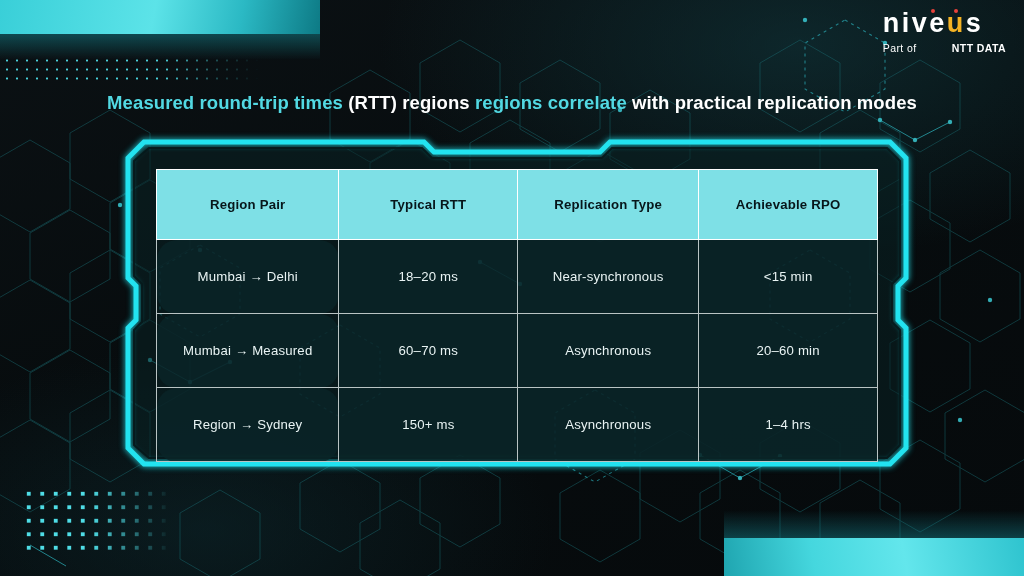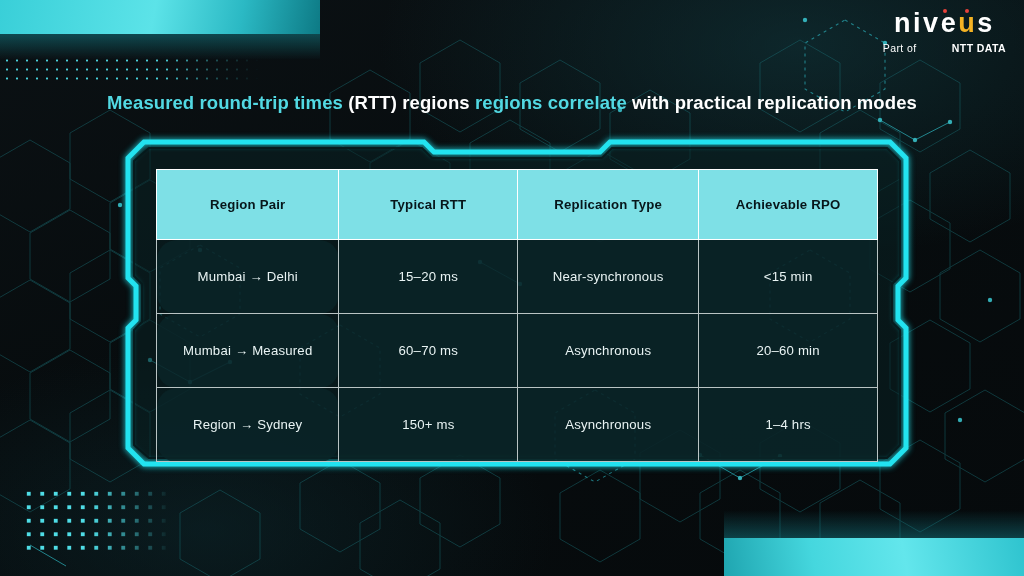--- a/index.html
+++ b/index.html
@@ -67,21 +67,21 @@
     width:150px; height:70px;
     background-image:radial-gradient(#4fdde6 2.1px, transparent 2.4px);
     background-size:13.5px 13.5px;
     -webkit-mask-image:linear-gradient(90deg, #000 0%, #000 45%, rgba(0,0,0,0.45) 75%, transparent 100%);
             mask-image:linear-gradient(90deg, #000 0%, #000 45%, rgba(0,0,0,0.45) 75%, transparent 100%);
   }
 
   
   .logo-wrap {
     position:absolute; right:18px; top:10px;
-    text-align:center;
+    text-align:left;
     line-height:1;
   }
   .logo-mark {
     font-size:27px;
     font-weight:bold;
     letter-spacing:2.5px;
     color:#ffffff;
     font-family:"Liberation Sans", sans-serif;
     display:block;
   }
@@ -317,21 +317,21 @@
         <tr>
           <th>Region Pair</th>
           <th>Typical RTT</th>
           <th>Replication Type</th>
           <th>Achievable RPO</th>
         </tr>
       </thead>
       <tbody>
         <tr>
           <td>Mumbai → Delhi</td>
-          <td>15–20 ms</td>
+          <td>18–20 ms</td>
           <td>Near-synchronous</td>
           <td>&lt;15 min</td>
         </tr>
         <tr>
           <td>Mumbai → Measured</td>
           <td>60–70 ms</td>
           <td>Asynchronous</td>
           <td>20–60 min</td>
         </tr>
         <tr>

